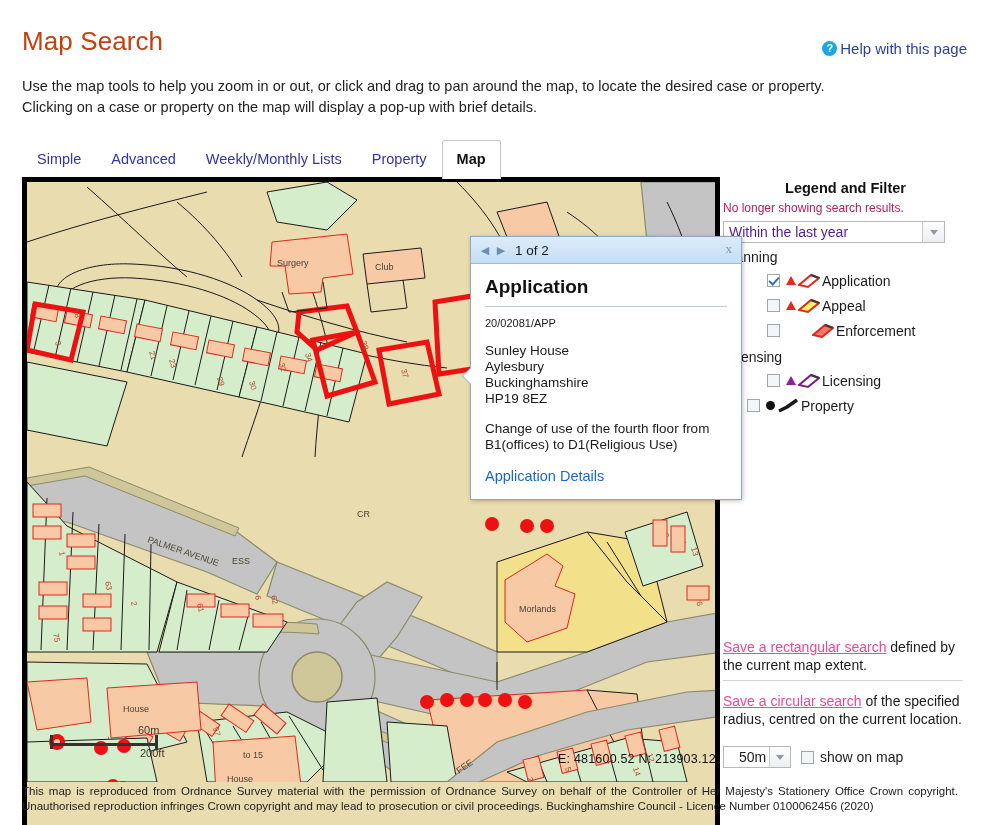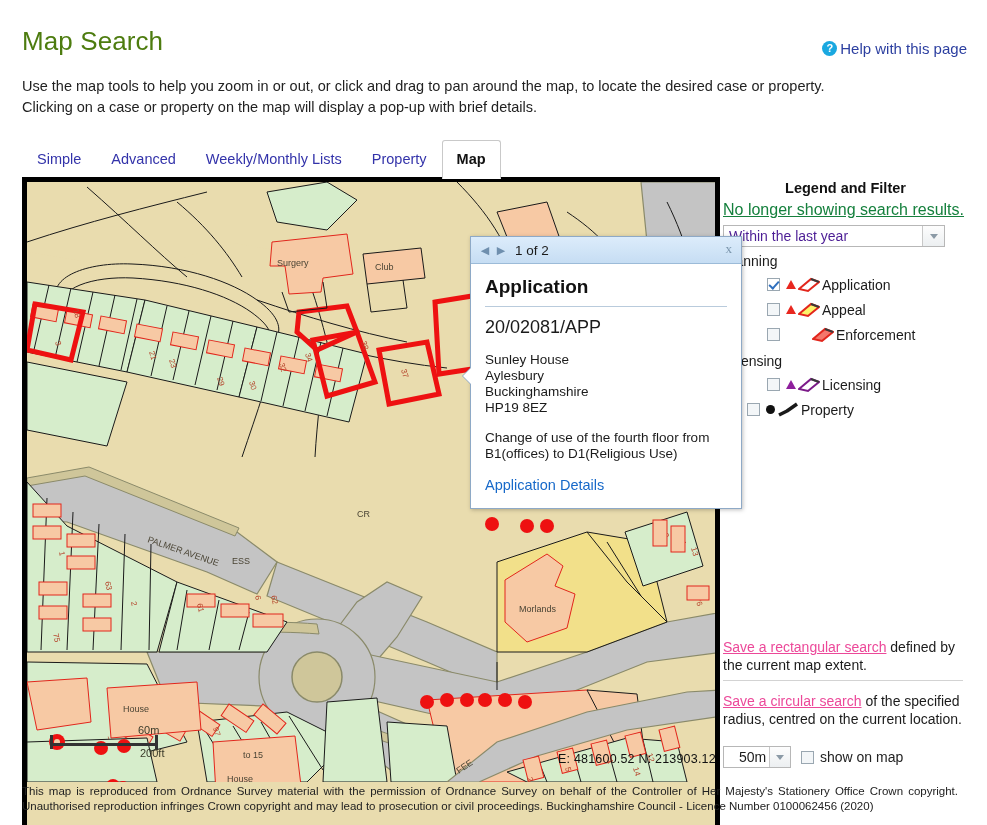--- a/index.html
+++ b/index.html
@@ -23,21 +23,21 @@
     left: 0; top: 0;
     width: 987px;
     height: 132px;
   }
   .page-title {
     position: absolute;
     left: 22px;
     top: 26px;
     font-size: 26px;
     font-weight: 400;
-    color: #4d7c0f;
+    color: #c2410c;
     letter-spacing: 0.1px;
   }
   .help-link {
     position: absolute;
     right: 20px;
     top: 40px;
     font-size: 15px;
     color: #2c3fa0;
     text-decoration: none;
     white-space: nowrap;
@@ -212,21 +212,21 @@
   }
   .popup-h {
     font-size: 19px;
     font-weight: bold;
     color: #111;
     margin: 0 0 7px 0;
     padding-bottom: 8px;
     border-bottom: 1px solid #b9cbdc;
   }
   .popup-ref {
-    font-size: 18px;
+    font-size: 11px;
     margin: 10px 0 14px 0;
     color: #1b1b1b;
   }
   .popup-addr {
     font-size: 13.5px;
     line-height: 16px;
     margin-bottom: 14px;
     color: #1b1b1b;
   }
   .popup-desc {
@@ -261,24 +261,23 @@
     color: #1b1b1b;
   }
   .legend-title {
     text-align: center;
     font-weight: bold;
     font-size: 14.5px;
     margin-bottom: 5px;
     color: #111;
   }
   .legend-note {
-    font-size: 16px;
+    font-size: 12px;
     margin-bottom: 6px;
-    color: #15803d;
-    text-decoration: underline;
+    color: #be185d;
   }
   .legend-select {
     position: relative;
     width: 222px;
     height: 22px;
     border: 1px solid #b7b7b7;
     background: #ffffff;
     box-sizing: border-box;
     display: flex;
     align-items: center;

